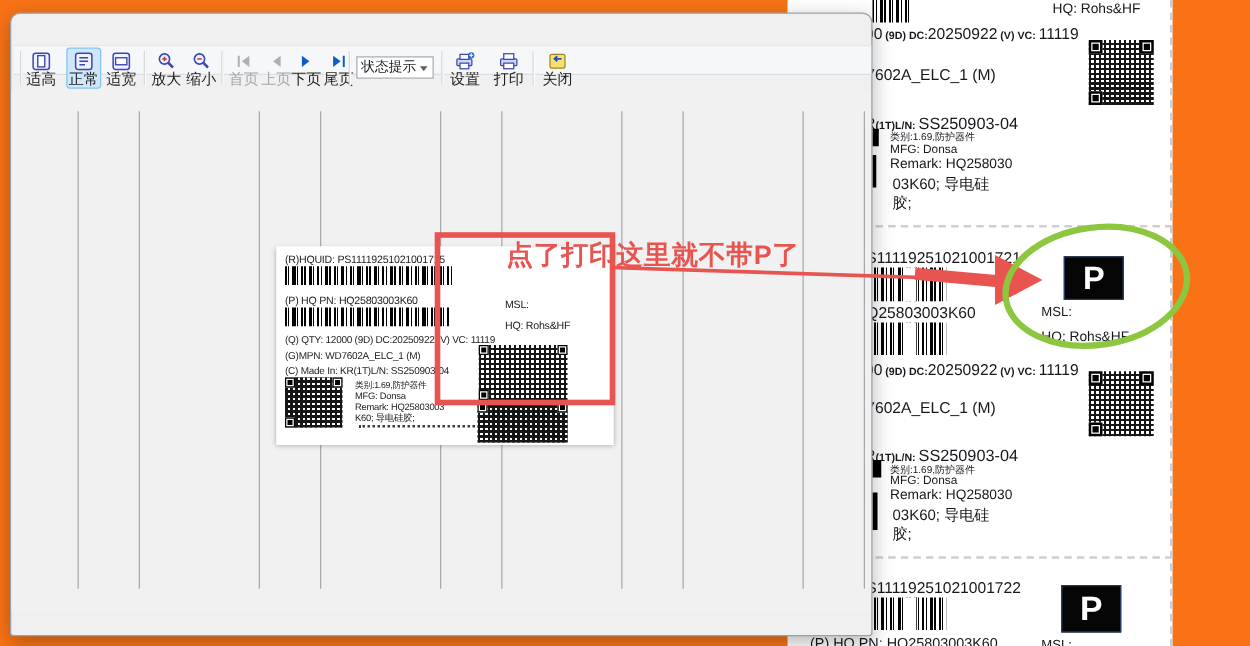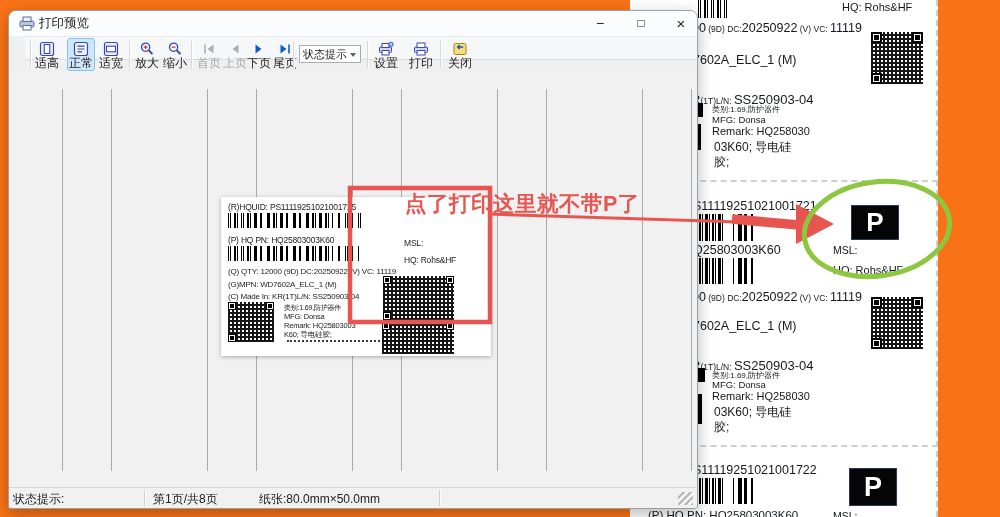--- a/index.html
+++ b/index.html
@@ -5,37 +5,37 @@
   html,body{margin:0;padding:0;background:#e9ecf0;font-family:"Liberation Sans","DejaVu Sans",sans-serif;}
   .stage{position:relative;width:1000px;height:517px;overflow:hidden;background:#f97316;}
   .abs{position:absolute;}
   .nw{white-space:nowrap;}
 
   
   .sheet{position:absolute;left:630px;top:0;width:306px;height:517px;background:#fff;border-right:2px dashed #c9ced3;}
   .dash-sep{position:absolute;left:630px;width:308px;height:0;border-top:2px dashed #ccd0d4;}
   .bgtext{position:absolute;color:#15181c;white-space:nowrap;}
   .seg-big{font-size:12.5px;}
-  .seg-sm{font-size:8.5px;}
+  .seg-sm{font-size:8.5px;font-weight:bold;}
   .bc{background:repeating-linear-gradient(90deg,#000 0 1.5px,#fff 1.5px 2.5px,#000 2.5px 3.5px,#fff 3.5px 6px,#000 6px 8.5px,#fff 8.5px 9.5px,#000 9.5px 10.5px,#fff 10.5px 13px);}
   .bc-split{background-image:linear-gradient(#fff,#fff),repeating-linear-gradient(90deg,#000 0 1.5px,#fff 1.5px 2.5px,#000 2.5px 3.5px,#fff 3.5px 6px,#000 6px 8.5px,#fff 8.5px 9.5px,#000 9.5px 10.5px,#fff 10.5px 13px);background-size:9px 100%,100% 100%;background-position:25px 0,0 0;background-repeat:no-repeat,repeat;}
   .qr{position:absolute;background-color:#fff;background-image:repeating-linear-gradient(0deg,#161616 0 2px,transparent 2px 4px),repeating-linear-gradient(90deg,#161616 0 2px,#fff 2px 4px);}
   .qf{position:absolute;background:#fff;border:2px solid #000;width:11px;height:11px;box-sizing:border-box;}
   .qf::after{content:"";position:absolute;inset:1px;background:#000;}
   .qf.sm{width:8px;height:8px;border-width:1.5px;}
   .qf.sm::after{inset:1px;}
   .pmark{position:absolute;background:#050505;border:1px solid #27395e;color:#fff;display:flex;align-items:center;justify-content:center;font-weight:bold;}
   .frag{position:absolute;background:#000;}
 
   
   .win{position:absolute;left:8px;top:10px;width:690px;height:499px;background:#f0f0f0;border:1px solid #98a0a8;border-radius:8px 8px 3px 3px;box-shadow:0 5px 16px rgba(0,0,0,.28);box-sizing:border-box;overflow:hidden;}
   .titlebar{position:absolute;left:0;top:0;width:100%;height:25px;background:#fbfcfe;}
   .wtitle{position:absolute;left:30px;top:0;line-height:25px;font-size:12.5px;color:#1a1a1a;}
   .wctrl{position:absolute;top:2px;width:28px;height:21px;text-align:center;line-height:21px;color:#222;cursor:pointer;}
-  .toolbar{position:absolute;left:16px;top:25px;width:100%;height:24px;background:#f6f7f8;border-top:1px solid #e6e8ea;border-bottom:1px solid #dcdee0;box-sizing:border-box;}
+  .toolbar{position:absolute;left:2px;top:25px;width:100%;height:24px;background:#f6f7f8;border-top:1px solid #e6e8ea;border-bottom:1px solid #dcdee0;box-sizing:border-box;}
   .tbtn{position:absolute;top:1px;width:28px;height:33px;text-align:center;cursor:pointer;border:1px solid transparent;border-radius:3px;box-sizing:border-box;}
   .tbtn.selected{background:#cfe7fa;border-color:#84c3ee;}
   .tbtn svg{display:block;margin:2px auto 0 auto;}
   .tcap{display:block;font-size:12px;color:#1c1c1c;line-height:13px;letter-spacing:0;}
   .tcap.dis{color:#a2a8af;}
   .tsep{position:absolute;top:4px;height:27px;width:1px;background:#d6d8da;border-right:1px solid #fdfdfd;}
   .combo{position:absolute;top:8px;width:62px;height:18px;background:#fff;border:1px solid #a8adb3;box-sizing:border-box;cursor:pointer;}
   .combo-val{position:absolute;left:3px;top:1px;font-size:11px;line-height:15px;color:#222;}
   .chev{position:absolute;right:4px;top:7px;width:0;height:0;border-left:3.5px solid transparent;border-right:3.5px solid transparent;border-top:4px solid #5a6066;}
   .preview{position:absolute;left:0;top:61px;width:100%;height:417px;background:#f1f1f2;overflow:hidden;}
@@ -106,31 +106,20 @@
   <div class="bgtext" style="left:693px;top:463px;font-size:12.5px">S11119251021001722</div>
   <div class="abs bc-split" style="left:699px;top:478px;width:58px;height:26px"></div>
   <div class="pmark" style="left:849px;top:468px;width:46px;height:36px;font-size:27px">
       <span>P</span>
     </div>
   <div class="bgtext" style="left:648px;top:509px;font-size:11.5px">(P) HQ PN: HQ25803003K60</div>
   <div class="bgtext" style="left:833px;top:510px;font-size:10.5px">MSL:</div>
 
   <div class="win">
 
-    <div class="titlebar">
-      <svg class="abs" style="left:10px;top:5px" width="16" height="15" viewBox="0 0 16 15">
-        <rect x="1" y="5" width="14" height="6" rx="1.5" fill="#b9c6e8" stroke="#5a6aa8" stroke-width="1"></rect>
-        <rect x="4" y="1" width="8" height="4.5" fill="#eef2fb" stroke="#5a6aa8" stroke-width="1"></rect>
-        <rect x="4" y="9.5" width="8" height="4.5" fill="#fff" stroke="#5a6aa8" stroke-width="1"></rect>
-      </svg>
-      <span class="wtitle nw">打印预览</span>
-      <span class="wctrl" style="left:577px;font-size:14px">−</span>
-      <span class="wctrl" style="left:618px;font-size:12px">□</span>
-      <span class="wctrl" style="left:658px;font-size:15px">×</span>
-    </div>
 
     <div class="toolbar">
       <div class="tsep" style="left:5px"></div>
 
       <div class="tbtn" style="left:8px">
         <svg width="16" height="16" viewBox="0 0 16 16">
           <rect x="1.5" y="1.5" width="13" height="13" rx="2" fill="#eef2ff" stroke="#3a46b4" stroke-width="1.2"></rect>
           <rect x="5.2" y="3.5" width="5.6" height="9" fill="#fff" stroke="#3a46b4" stroke-width="1.1"></rect>
         </svg>
         <span class="tcap">适高</span>
@@ -281,28 +270,20 @@
           <div class="qf sm" style="right:0;top:0"></div>
           <div class="qf sm" style="left:0;bottom:0"></div>
         </div>
         <div class="qr" style="left:161px;top:125px;width:72px;height:32px">
           <div class="qf sm" style="left:0;top:0"></div>
           <div class="qf sm" style="right:0;top:0"></div>
         </div>
       </div>
     </div>
 
-    <div class="statusbar">
-      <span class="sb-t" style="left:4px">状态提示:</span>
-      <div class="groove" style="left:135px"></div>
-      <span class="sb-t" style="left:144px">第1页/共8页</span>
-      <span class="sb-t" style="left:250px">纸张:80.0mm×50.0mm</span>
-      <div class="groove" style="left:430px"></div>
-      <div class="grip"></div>
-    </div>
   </div>
 
   <svg class="overlay" viewBox="0 0 1000 517">
     <rect x="350" y="188" width="140" height="134" fill="none" stroke="#e85551" stroke-width="4.5"></rect>
     <line x1="488" y1="214" x2="768" y2="223" stroke="#e85551" stroke-width="3"></line>
     <line x1="732" y1="219" x2="799" y2="225" stroke="#e85551" stroke-width="9.5"></line>
     <polygon points="796,204 834,224 796,244" fill="#e85551"></polygon>
     <text x="405" y="211" font-size="21.5" font-weight="600" fill="#e85551" letter-spacing="0.5">点了打印这里就不带P了</text>
     <ellipse cx="877" cy="229" rx="73" ry="47" fill="none" stroke="#8dc63f" stroke-width="5" transform="rotate(-8 877 229)"></ellipse>
   </svg>

